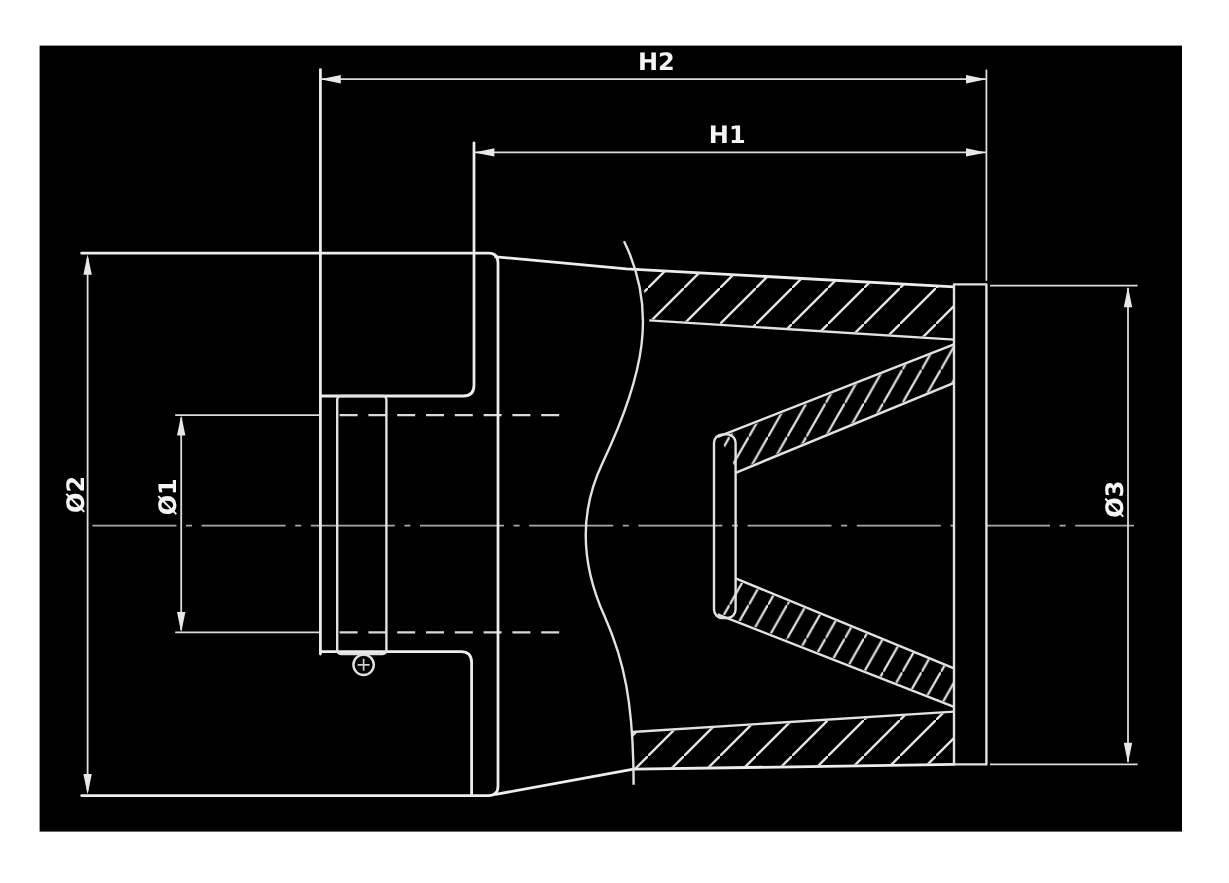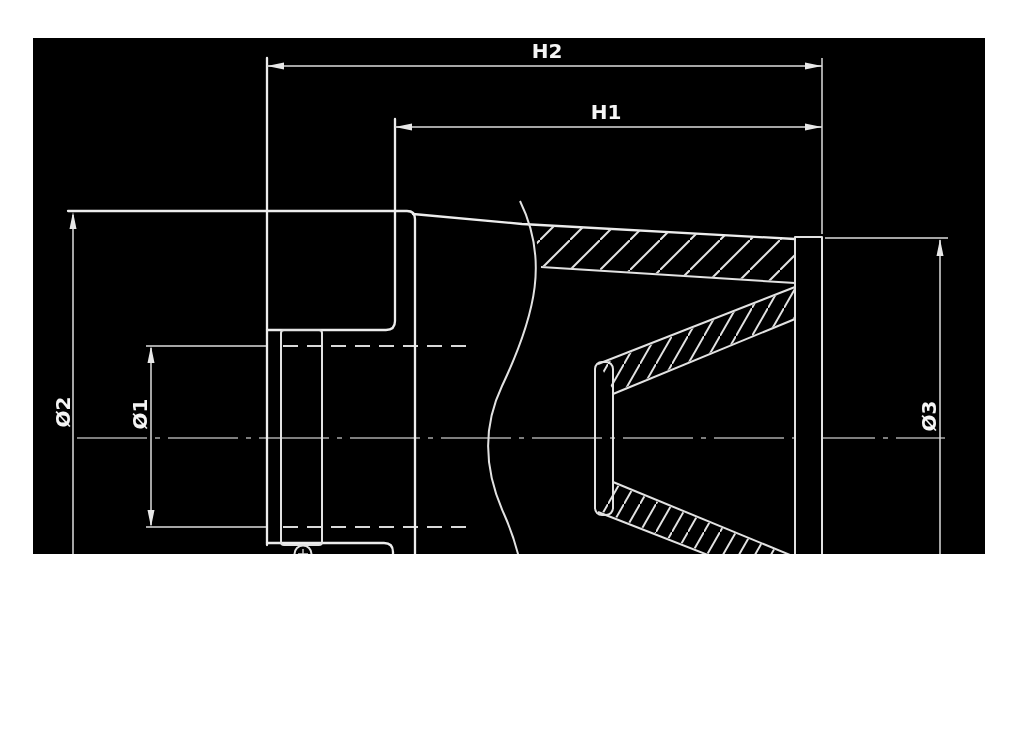--- a/index.html
+++ b/index.html
@@ -1,16 +1,16 @@
 <!DOCTYPE html>
 <html><head>
 <meta charset="utf-8">
 <style>
   html,body{margin:0;padding:0;background:#ffffff;}
-  .stage{position:relative;width:1024px;height:554px;background:#ffffff;overflow:hidden;}
+  .stage{position:relative;width:1024px;height:736px;background:#ffffff;overflow:hidden;}
   svg{display:block;}
   .outline{stroke:#ededed;stroke-width:2.3;fill:none;stroke-linejoin:round;stroke-linecap:round;}
   .outline-thin{stroke:#e2e2e2;stroke-width:2;fill:none;stroke-linejoin:round;}
   .hidden-line{stroke:#d9d9d9;stroke-width:1.9;fill:none;stroke-dasharray:15 9;}
   .centerline{stroke:#a8a8a8;stroke-width:1.5;fill:none;stroke-dasharray:70 8 5 8;}
   .dim{stroke:#dcdcdc;stroke-width:1.5;fill:none;}
   .arrow{fill:#e8e8e8;stroke:none;}
   .lbl{fill:#f5f5f5;font-family:"DejaVu Sans","Liberation Sans",sans-serif;font-size:20px;font-weight:bold;}
   .hatchline{stroke:#e3e3e3;stroke-width:1.9;}
   .hatchline2{stroke:#e3e3e3;stroke-width:2;}

